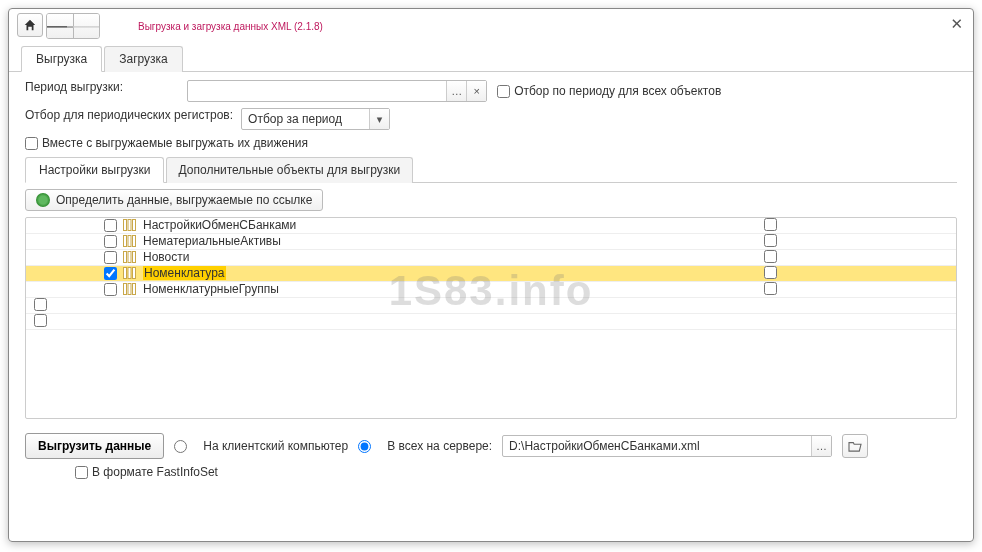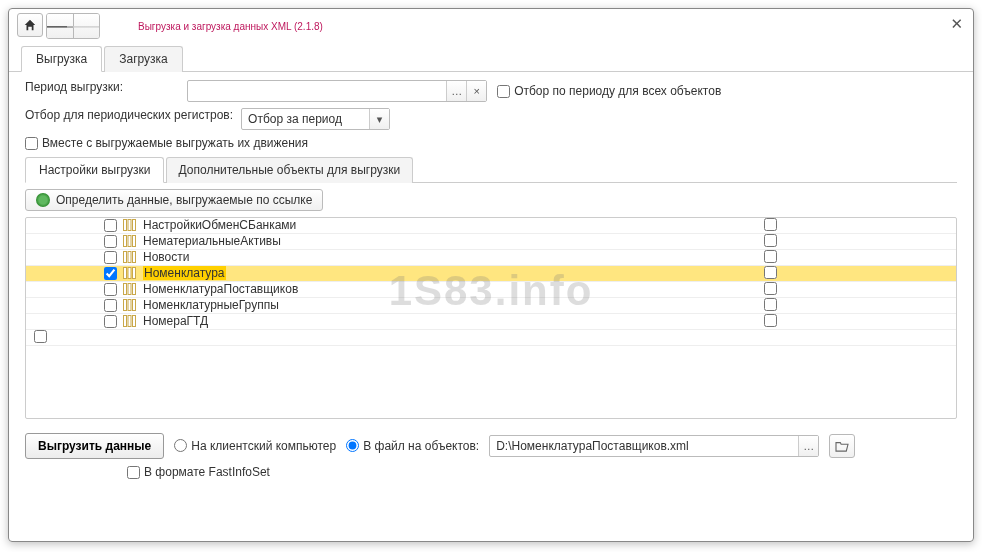--- a/index.html
+++ b/index.html
@@ -44,24 +44,24 @@
 .trow.selected { background: #ffe680; gap: 48px; }
 .cell1 { flex: 1; display: flex; align-items: center; gap: 6px; padding-left: 78px; }
 .cell-icon { width: 14px; height: 12px; display: inline-flex; align-items: center; justify-content: center; }
 .cell-icon svg { display: block; }
 .cell-text.hl { background: #ffd000; padding: 0 1px; }
 .cell2 { width: 200px; padding-left: 8px; }
 .cell2 input, .cell1 input[type=checkbox] { width: 13px; height: 13px; }
 .watermark { position: absolute; top: 258px; left: 0; right: 0; text-align: center; font-size: 42px; font-weight: bold; color: rgba(120,120,120,0.25); pointer-events: none; letter-spacing: 2px; }
 .bottom { padding: 10px 16px 4px 16px; display: flex; align-items: center; gap: 10px; }
 .big-btn { border: 1px solid #999; border-radius: 3px; padding: 5px 12px; background: linear-gradient(#fff,#ececec); font-weight: bold; cursor: pointer; font-size: 12px; }
-.radio-grp { display: flex; align-items: flex-start; gap: 4px; }
+.radio-grp { display: flex; align-items: flex-end; gap: 16px; }
 .path-input { flex: 1; max-width: 330px; }
 .path-input .inp { padding: 0 6px; flex:1; overflow:hidden; white-space:nowrap; text-overflow:ellipsis; }
-.bottom2 { padding: 2px 16px 10px 118px; }
+.bottom2 { padding: 2px 16px 10px 66px; }
 </style>
 </head>
 <body>
 
 <div class="window">
   <div class="titlebar">
     <div class="nav-btns">
       <div class="icon-btn">
         <svg width="14" height="14" viewBox="0 0 16 16">
             <path d="M8 2 L14 8 L12 8 L12 14 L10 14 L10 10 L6 10 L6 14 L4 14 L4 8 L2 8 Z" fill="#333"></path>
@@ -185,71 +185,46 @@
           <div class="trow">
             <div class="cell1">
               <input type="checkbox" style="">
               <span class="cell-icon">
                 <svg width="14" height="12" viewBox="0 0 14 12">
                   <rect x="0.5" y="0.5" width="3" height="11" fill="#fff" stroke="#c9a84a"></rect>
                   <rect x="5" y="0.5" width="3" height="11" fill="#fff" stroke="#c9a84a"></rect>
                   <rect x="9.5" y="0.5" width="3" height="11" fill="#fff" stroke="#c9a84a"></rect>
                 </svg>
               </span>
-              <span class="cell-text">НоменклатураПоставщиков</span>
-            </div>
-            <div class="cell2"><input type="checkbox" style=""></div>
-          </div>
-          <div class="trow">
-            <div class="cell1">
-              <input type="checkbox" style="">
-              <span class="cell-icon">
-                <svg width="14" height="12" viewBox="0 0 14 12">
-                  <rect x="0.5" y="0.5" width="3" height="11" fill="#fff" stroke="#c9a84a"></rect>
-                  <rect x="5" y="0.5" width="3" height="11" fill="#fff" stroke="#c9a84a"></rect>
-                  <rect x="9.5" y="0.5" width="3" height="11" fill="#fff" stroke="#c9a84a"></rect>
-                </svg>
-              </span>
               <span class="cell-text">НоменклатурныеГруппы</span>
             </div>
             <div class="cell2"><input type="checkbox" style=""></div>
           </div>
           <div class="trow">
-            <div class="cell1">
-              <input type="checkbox" style="">
-              <span class="cell-icon">
-                <svg width="14" height="12" viewBox="0 0 14 12">
-                  <rect x="0.5" y="0.5" width="3" height="11" fill="#fff" stroke="#c9a84a"></rect>
-                  <rect x="5" y="0.5" width="3" height="11" fill="#fff" stroke="#c9a84a"></rect>
-                  <rect x="9.5" y="0.5" width="3" height="11" fill="#fff" stroke="#c9a84a"></rect>
-                </svg>
-              </span>
-              <span class="cell-text">НомераГТД</span>
-            </div>
             <div class="cell2"><input type="checkbox" style=""></div>
           </div>
           <div class="trow">
             <div class="cell2"><input type="checkbox" style=""></div>
           </div>
         </div>
     </div>
   </div>
 
   <div class="bottom">
     <button class="big-btn">Выгрузить данные</button>
     <label class="radio-grp">
       <input type="radio" name="dest" style="">
       <span>На клиентский компьютер</span>
     </label>
     <label class="radio-grp">
       <input type="radio" name="dest" checked="" style="">
-      <span>В файл на объектов:</span>
+      <span>В всех на сервере:</span>
     </label>
     <div class="input-like path-input">
-      <div class="inp">D:\НоменклатураПоставщиков.xml</div>
+      <div class="inp">D:\НастройкиОбменСБанками.xml</div>
       <div class="btn-suffix">…</div>
     </div>
     <div class="icon-btn">
       <svg width="14" height="12" viewBox="0 0 16 14">
           <path d="M1 3 L6 3 L7 5 L15 5 L13 13 L1 13 Z" fill="none" stroke="#666" stroke-width="1.3"></path>
         </svg>
     </div>
   </div>
   <div class="bottom2">
     <label class="chk">

